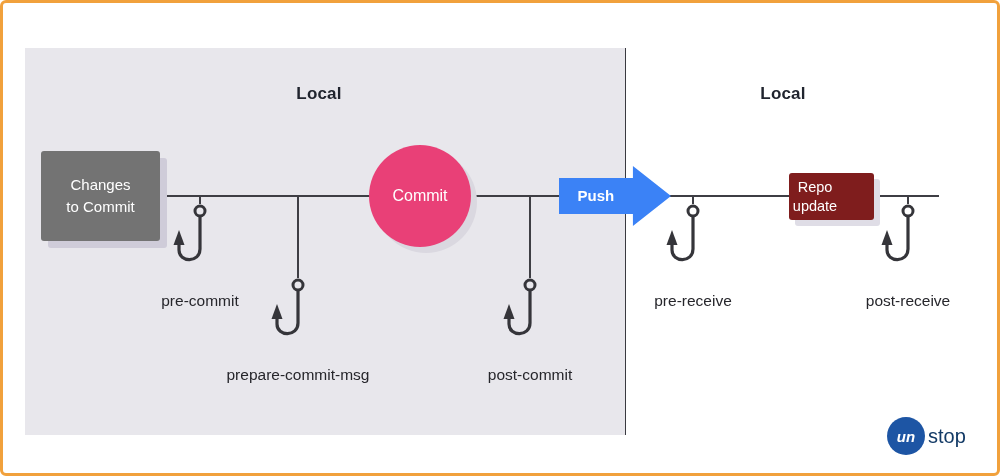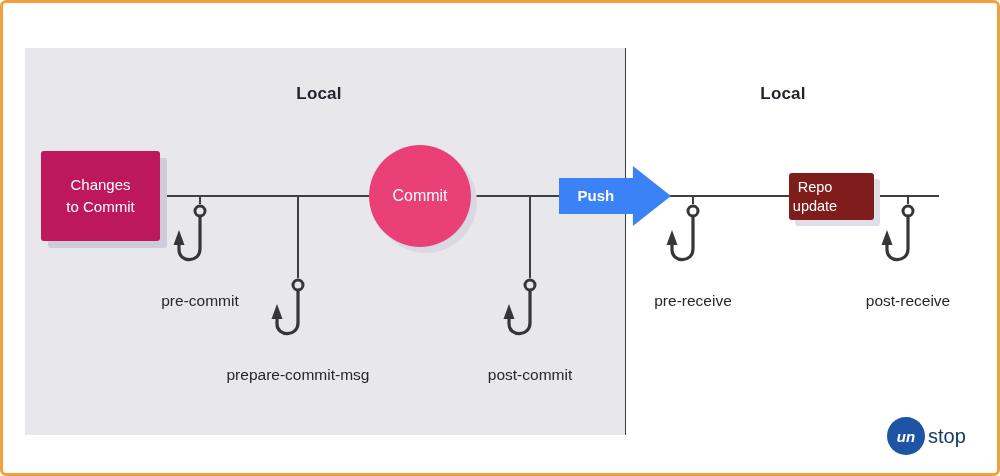--- a/index.html
+++ b/index.html
@@ -20,21 +20,21 @@
     font-size:17px; font-weight:700; color:#20242E; letter-spacing:0.2px;
   }
   .title-local  { left:256px; }
   .title-remote { left:720px; }
   .main-line {
     position:absolute; left:150px; top:192px; width:786px; height:1.6px;
     background:#3E3E44; z-index:0;
   }
   .changes-box {
     position:absolute; left:38px; top:148px; width:119px; height:90px;
-    background:#be185d; border-radius:3px; color:#ffffff; z-index:2;
+    background:#737373; border-radius:3px; color:#ffffff; z-index:2;
     display:flex; align-items:center; justify-content:center;
     box-shadow:7px 7px 0 #CFCCD9;
   }
   .changes-box .wrap { display:block; width:76px; text-align:center; font-size:15px; line-height:22px; }
   .commit-circle {
     position:absolute; left:366px; top:142px; width:102px; height:102px;
     background:#E94077; border-radius:50%; color:#ffffff; z-index:2;
     display:flex; align-items:center; justify-content:center;
     font-size:16px; font-weight:500;
     box-shadow:6px 6px 0 #DAD8E0;

